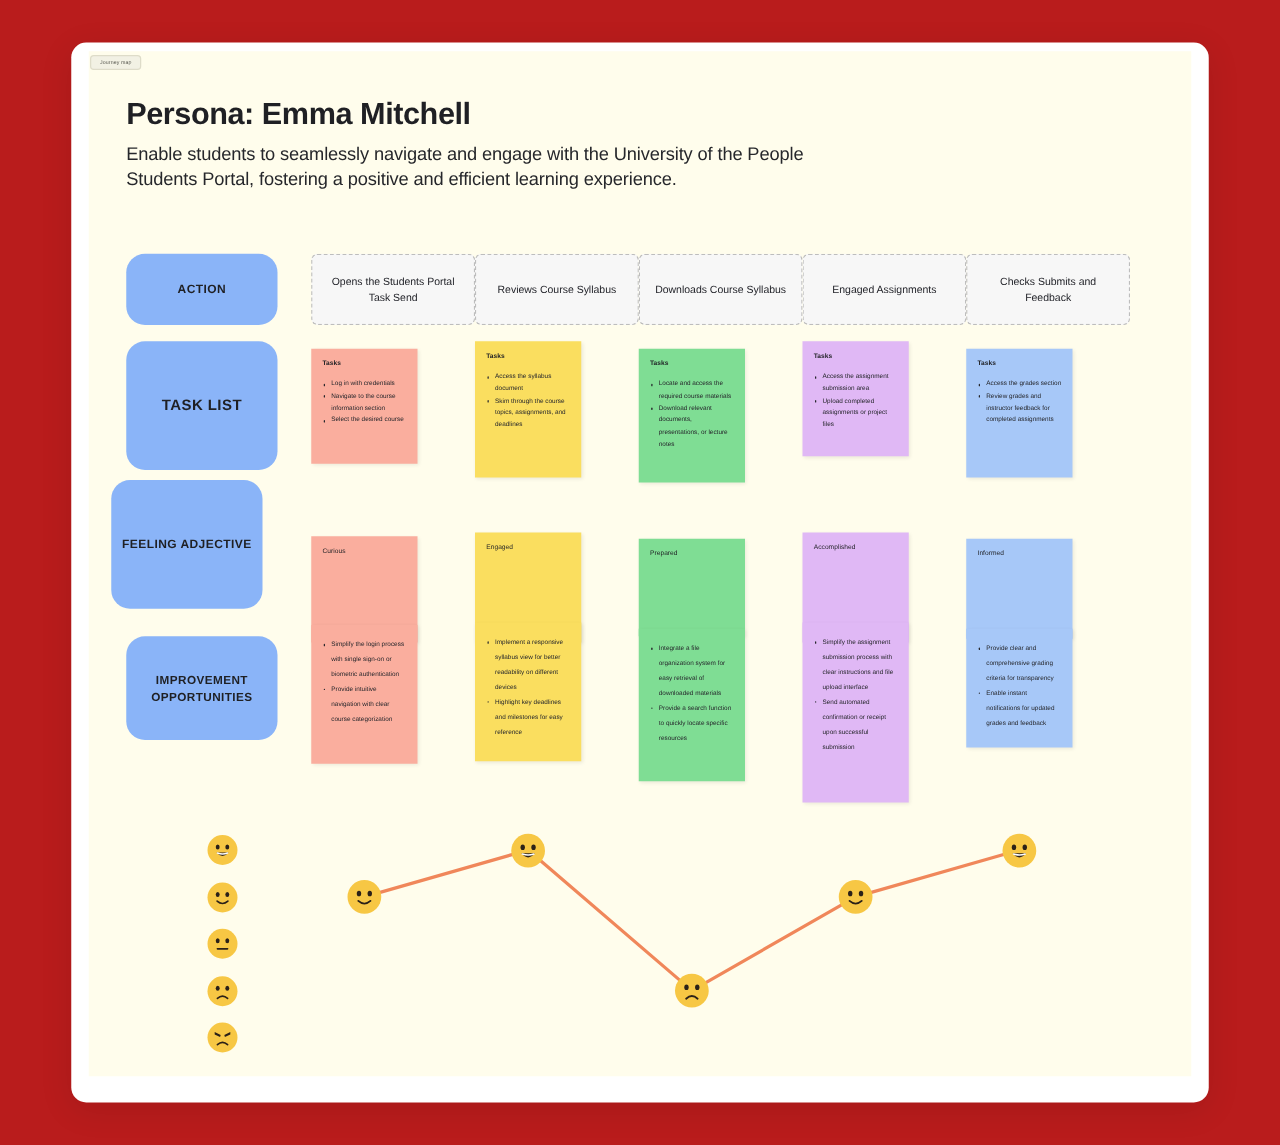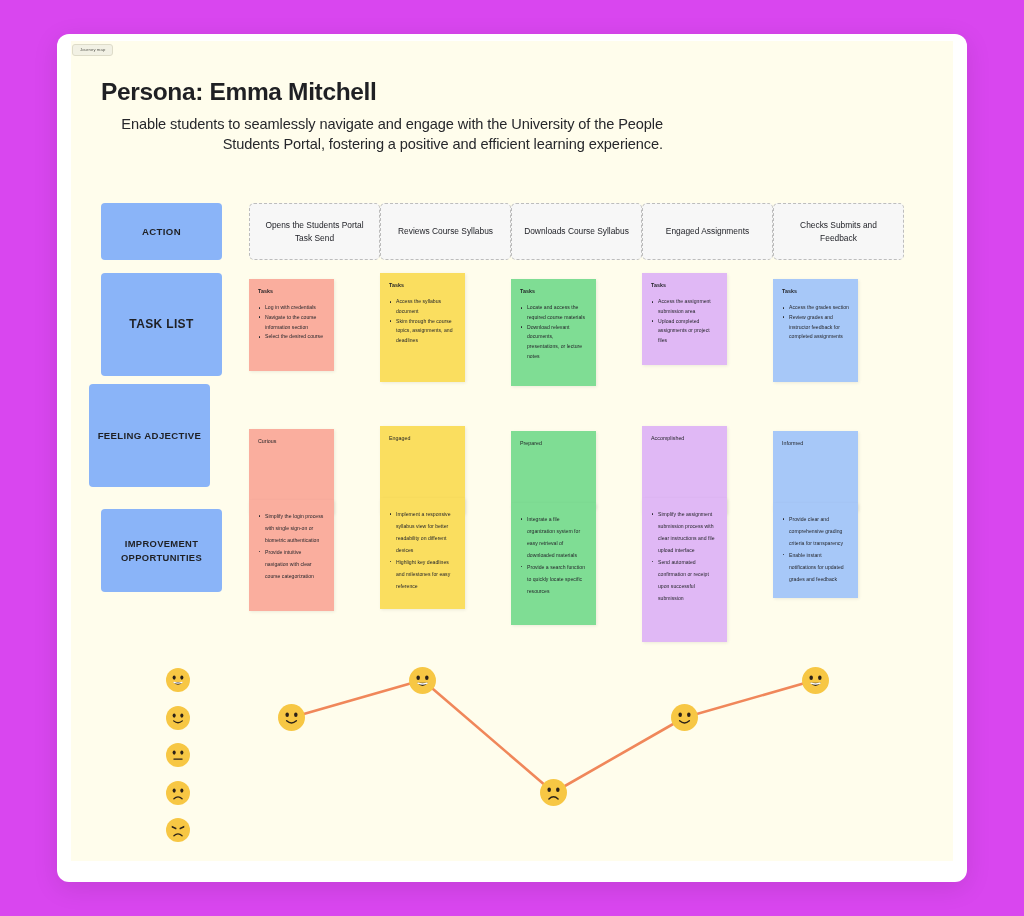--- a/index.html
+++ b/index.html
@@ -5,21 +5,21 @@
   * { box-sizing: border-box; margin: 0; padding: 0; }
   html, body {
     width: 1024px; height: 916px;
     background: #f7f7f7;
     font-family: "Liberation Sans", sans-serif;
     overflow: hidden;
   }
   #page {
     position: relative;
     width: 1024px; height: 916px;
-    background: #d946ef;
+    background: #b91c1c;
   }
   .page-card {
     position: absolute;
     left: 57px; top: 34px;
     width: 910px; height: 848px;
     background: #ffffff;
     border-radius: 12px;
     box-shadow: 0 6px 26px rgba(0,0,0,0.10);
   }
   .canvas {
@@ -51,28 +51,27 @@
     letter-spacing: -0.35px;
     line-height: 1.15;
   }
   .hdr p {
     margin-top: 8px;
     font-size: 14.6px;
     line-height: 1.38;
     color: #26272b;
     letter-spacing: -0.1px;
     max-width: 562px;
-    text-align: right;
   }
 
   
   .rowlabel {
     position: absolute;
     background: #8ab4f8;
-    border-radius: 4px;
+    border-radius: 15px;
     display: flex; align-items: center; justify-content: center;
     text-align: center;
     color: #1f2024;
     font-weight: bold;
     letter-spacing: 0.35px;
     line-height: 1.42;
     padding: 0 6px;
   }
 
   

